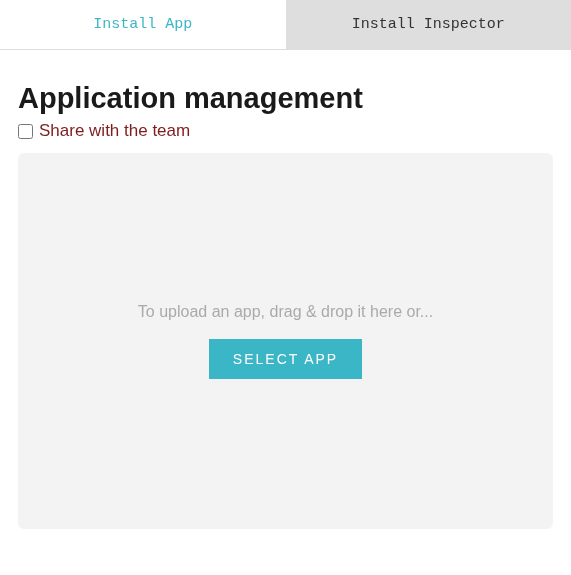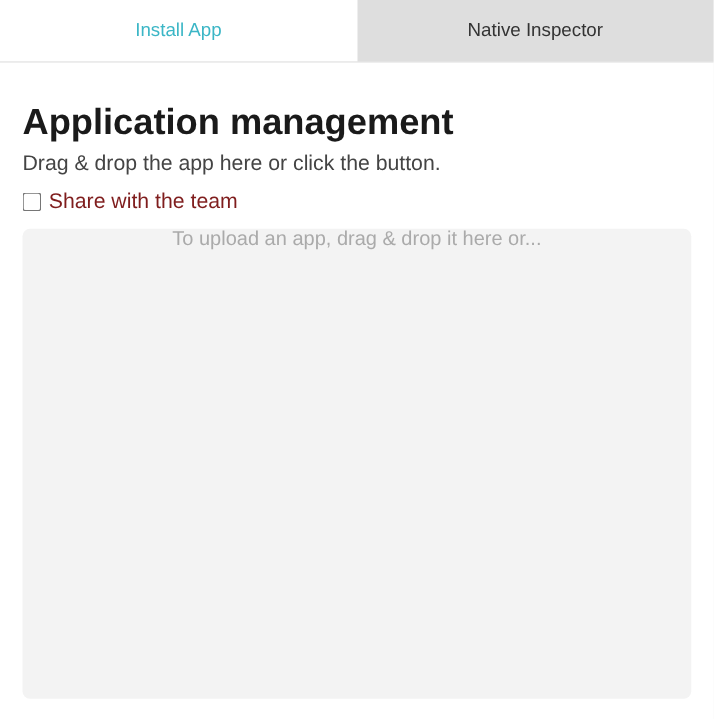--- a/index.html
+++ b/index.html
@@ -10,20 +10,21 @@
     body {
       font-family: -apple-system, BlinkMacSystemFont, "Segoe UI", "Helvetica Neue", Arial, sans-serif;
       width: 571px;
       background: #fff;
       color: #333;
     }
     .tabs {
       display: flex;
       width: 100%;
       border-bottom: 1px solid #ddd;
+      font-family: Liberation Mono, monospace;
     }
     .tab {
       flex: 1;
       text-align: center;
       padding: 16px 0 14px 0;
       font-size: 15px;
       cursor: pointer;
       background: #dedede;
       color: #333;
       font-weight: 400;
@@ -65,21 +66,21 @@
       cursor: pointer;
     }
     .dropzone {
       background: #f3f3f3;
       border-radius: 6px;
       width: 100%;
       height: 376px;
       display: flex;
       flex-direction: column;
       align-items: center;
-      justify-content: flex-start;
+      justify-content: center;
     }
     .drop-text {
       color: #aaa;
       font-size: 16px;
       margin-bottom: 18px;
     }
     .select-btn {
       background: #3bb6c6;
       color: #fff;
       border: none;
@@ -88,28 +89,28 @@
       letter-spacing: 2px;
       cursor: pointer;
       font-weight: 500;
     }
   </style>
 </head>
 <body>
 
 <div class="tabs">
   <div class="tab active">Install App</div>
-  <div class="tab">Native Inspector</div>
+  <div class="tab">Install Inspector</div>
 </div>
 
 <div class="content">
   <h1 class="heading">Application management</h1>
-  <p class="sub">Drag &amp; drop the app here or click the button.</p>
 
   <div class="share-row">
     <input type="checkbox" id="share" style="">
     <label for="share">Share with the team</label>
   </div>
 
   <div class="dropzone">
     <div class="drop-text">To upload an app, drag &amp; drop it here or...</div>
+    <button class="select-btn">SELECT APP</button>
   </div>
 </div>
 
 </body></html>

